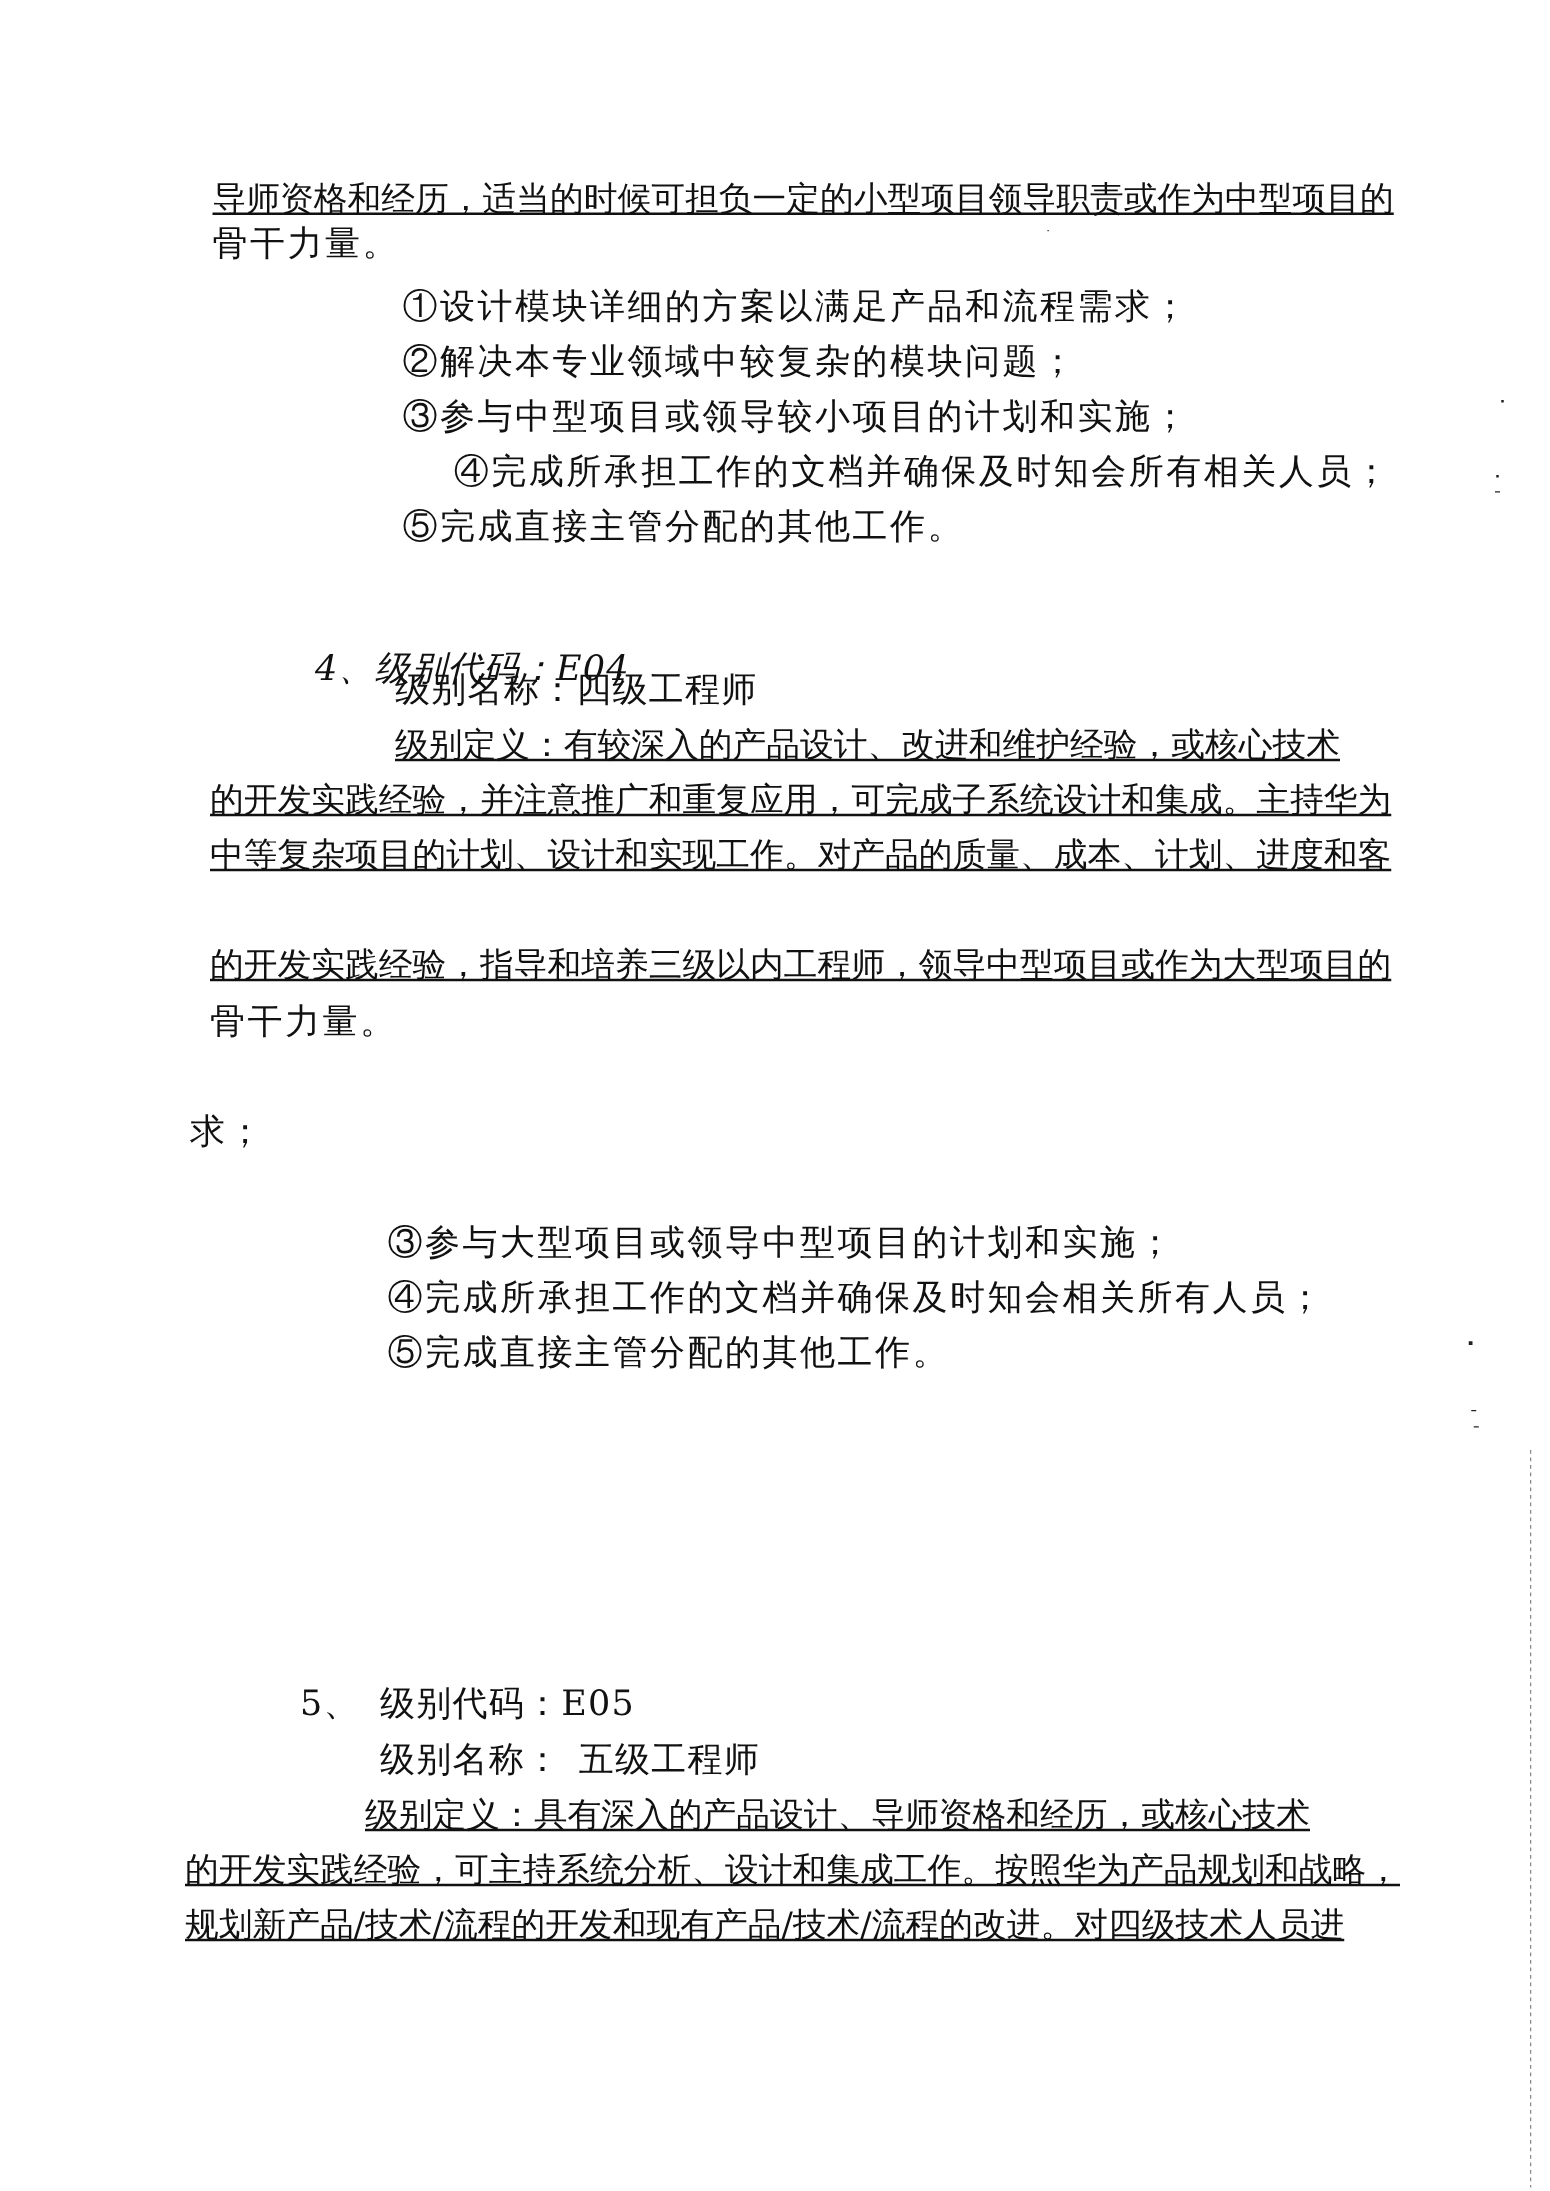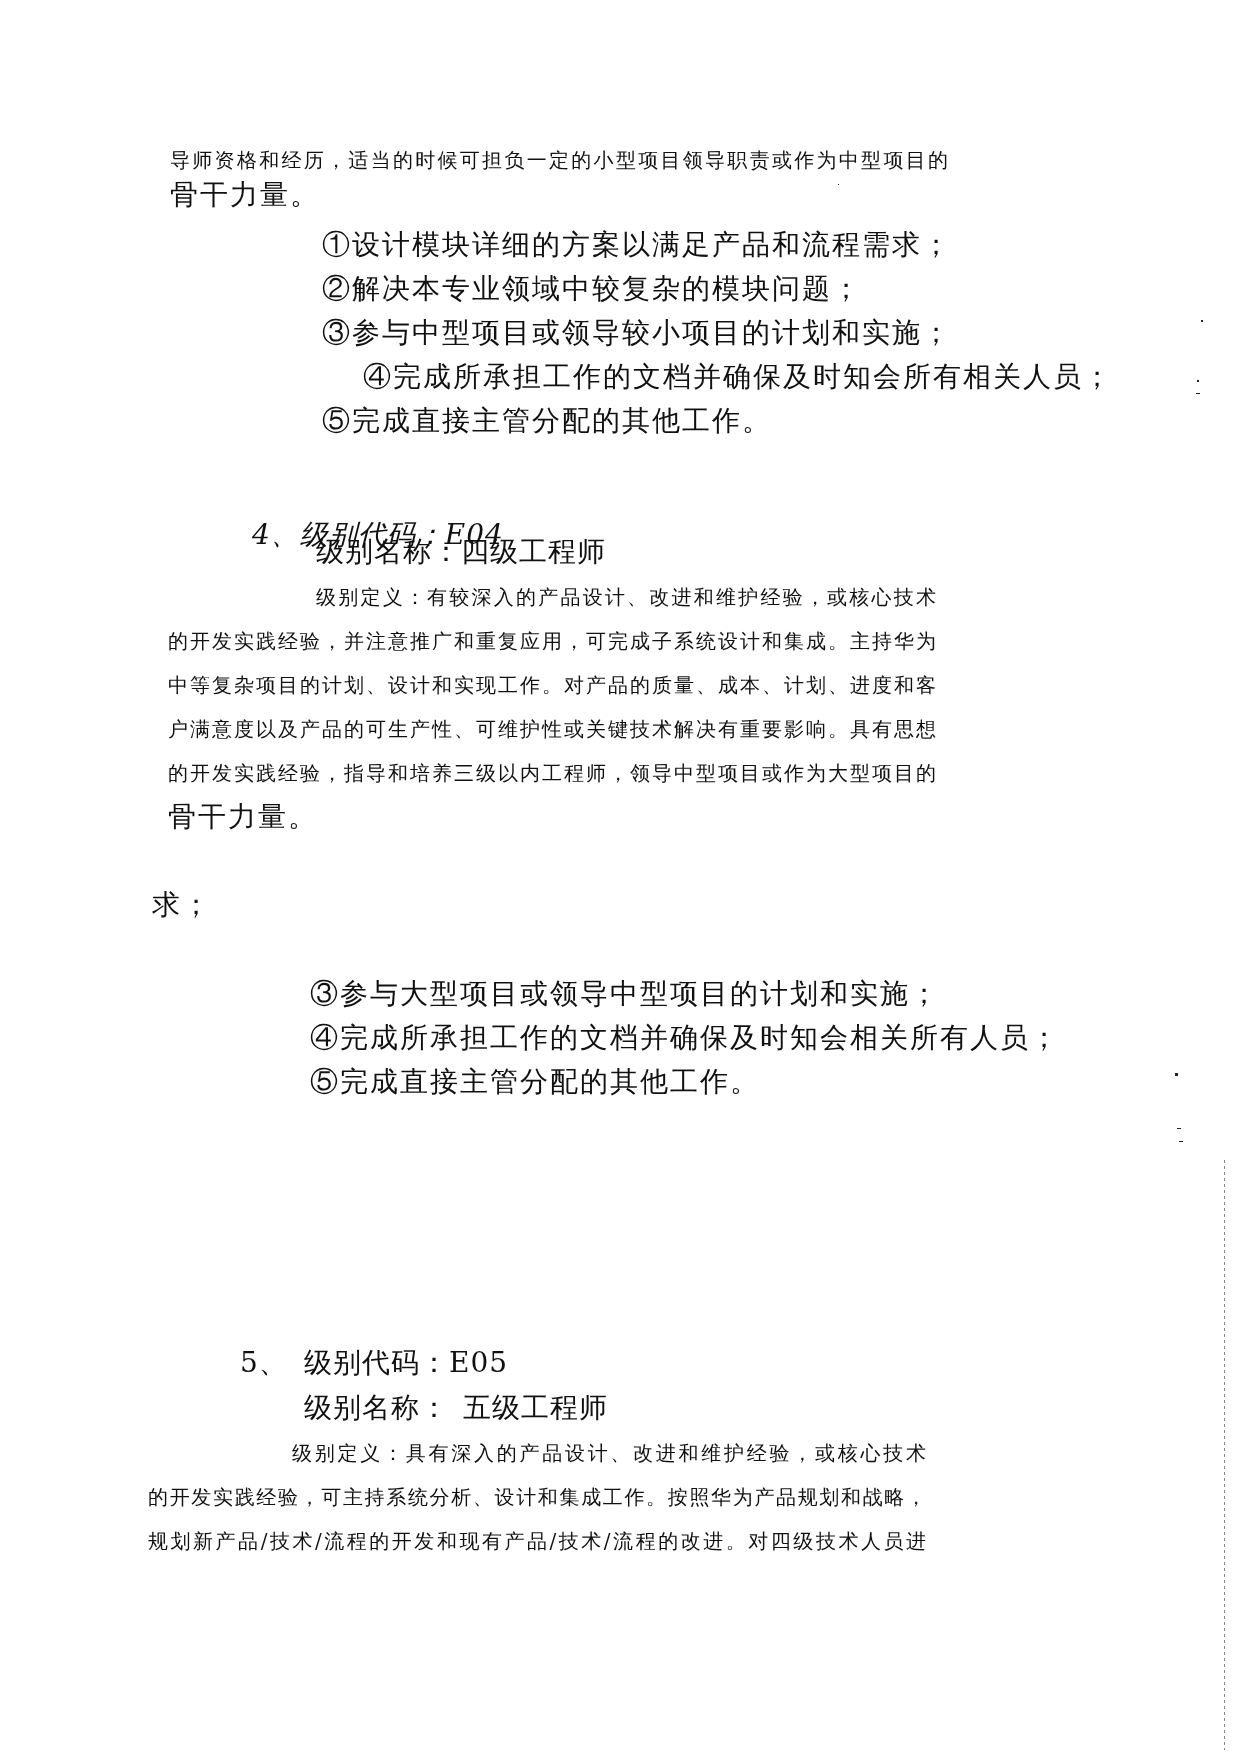--- a/index.html
+++ b/index.html
@@ -23,25 +23,26 @@
     }
     .line {
       position: absolute;
       font-size: 28px;
       line-height: 30px;
       white-space: nowrap;
       letter-spacing: 2px;
     }
     .just {
       position: absolute;
-      font-size: 20px;
+      font-size: 27px;
       line-height: 30px;
       white-space: nowrap;
       text-align: justify;
       text-align-last: justify;
+      text-decoration: underline;
     }
     .scan-mark {
       position: absolute;
       background: #222;
     }
     .scan-edge {
       position: absolute;
       left: 1224px;
       top: 1160px;
       width: 1px;
@@ -68,38 +69,37 @@
   <div class="line" style="left:252px; top:520px; letter-spacing:1px;font-style:italic;">
     <span>4、</span><span>级别代码：</span><span>E04</span>
   </div>
   <div class="line" style="left:316px; top:537px; letter-spacing:1px;">
     <span>级别名称：</span><span>四级工程师</span>
   </div>
 
   <div class="just" style="left:316px; top:582px; width:620px;">级别定义：有较深入的产品设计、改进和维护经验，或核心技术</div>
   <div class="just" style="left:168px; top:626px; width:768px;">的开发实践经验，并注意推广和重复应用，可完成子系统设计和集成。主持华为</div>
   <div class="just" style="left:168px; top:670px; width:768px;">中等复杂项目的计划、设计和实现工作。对产品的质量、成本、计划、进度和客</div>
-  <div class="just" style="left:168px; top:714px; width:768px;">户满意度以及产品的可生产性、可维护性或关键技术解决有重要影响。具有思想</div>
   <div class="just" style="left:168px; top:758px; width:768px;">的开发实践经验，指导和培养三级以内工程师，领导中型项目或作为大型项目的</div>
   <div class="line" style="left:168px; top:802px;">骨干力量。</div>
 
   <div class="line" style="left:152px; top:890px;">求；</div>
   <div class="line" style="left:310px; top:979px;">③参与大型项目或领导中型项目的计划和实施；</div>
   <div class="line" style="left:310px; top:1023px;">④完成所承担工作的文档并确保及时知会相关所有人员；</div>
   <div class="line" style="left:310px; top:1067px;">⑤完成直接主管分配的其他工作。</div>
 
   <div class="line" style="left:240px; top:1348px; letter-spacing:1px;">5、</div>
   <div class="line" style="left:304px; top:1348px; letter-spacing:1px;text-align:center;">
     <span>级别代码：</span><span>E05</span>
   </div>
   <div class="line" style="left:304px; top:1393px; letter-spacing:1px;">
     <span>级别名称：</span><span style="display:inline-block; width:14px;"></span><span>五级工程师</span>
   </div>
 
-  <div class="just" style="left:292px; top:1438px; width:634px;">级别定义：具有深入的产品设计、改进和维护经验，或核心技术</div>
+  <div class="just" style="left:292px; top:1438px; width:634px;">级别定义：具有深入的产品设计、导师资格和经历，或核心技术</div>
   <div class="just" style="left:148px; top:1482px; width:778px;">的开发实践经验，可主持系统分析、设计和集成工作。按照华为产品规划和战略，</div>
   <div class="just" style="left:148px; top:1526px; width:778px;">规划新产品/技术/流程的开发和现有产品/技术/流程的改进。对四级技术人员进</div>
 
   <div class="scan-mark" style="left:1201px; top:320px; width:2px; height:2px;"></div>
   <div class="scan-mark" style="left:1197px; top:380px; width:2px; height:2px;"></div>
   <div class="scan-mark" style="left:1196px; top:393px; width:4px; height:1px;"></div>
   <div class="scan-mark" style="left:1175px; top:1073px; width:3px; height:3px;"></div>
   <div class="scan-mark" style="left:1177px; top:1128px; width:4px; height:1px;"></div>
   <div class="scan-mark" style="left:1179px; top:1141px; width:4px; height:1px;"></div>
   <div class="scan-edge"></div>

